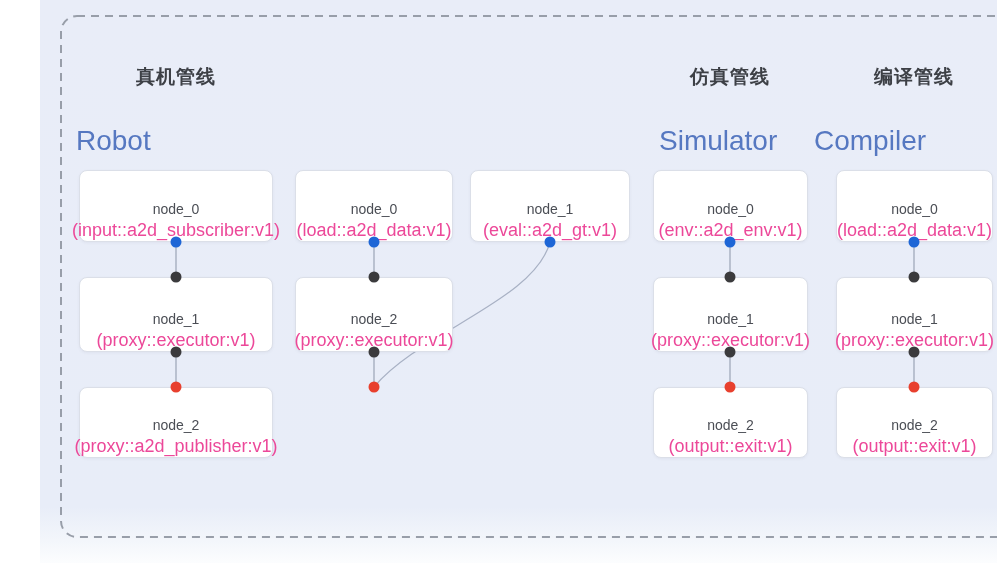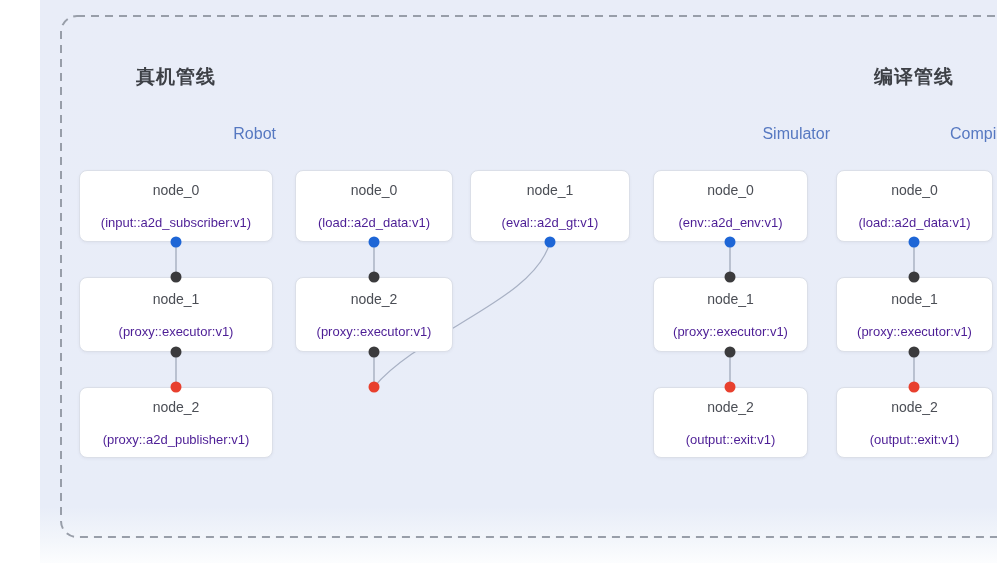--- a/index.html
+++ b/index.html
@@ -12,32 +12,32 @@
     position:relative;width:997px;height:563px;
     background:linear-gradient(180deg,#e9edf8 0%,#e8edf8 90%,#f3f6fb 96%,#fcfdfe 100%);
     margin-left:40px;
   }
   .edges-layer{position:absolute;inset:0;z-index:0;}
   .col-title-cn{
     position:absolute;width:200px;text-align:center;
     font-size:19px;font-weight:700;color:#3d4046;letter-spacing:1px;
   }
   .col-title-en{
-    position:absolute;width:200px;text-align:right;
-    font-size:16px;font-weight:400;color:#5678c1;
+    position:absolute;width:200px;text-align:left;
+    font-size:28px;font-weight:400;color:#5678c1;
   }
   .node{
     position:absolute;z-index:1;
     background:#ffffff;border:1px solid #dbdfe8;border-radius:8px;
     box-shadow:0 1px 3px rgba(60,70,110,0.06);
-    display:flex;flex-direction:column;align-items:center;justify-content:center;
-    gap:17px;box-sizing:border-box;
+    display:flex;flex-direction:column;align-items:center;justify-content:flex-end;
+    gap:3px;box-sizing:border-box;
   }
   .node-title{font-size:14px;color:#4b4e55;}
-  .node-sub{font-size:13px;color:#4c1d95;}
+  .node-sub{font-size:18px;color:#ec4899;}
   .dot{
     position:absolute;z-index:2;width:11px;height:11px;border-radius:50%;
     transform:translate(-50%,-50%);
   }
   .dot.blue{background:#1e66d6;}
   .dot.black{background:#3b3b3d;}
   .dot.red{background:#e8402e;}
 </style>
 </head>
 <body>
@@ -58,21 +58,22 @@
     <line x1="690" y1="352" x2="690" y2="387" stroke="#9aa3b6" stroke-width="1.2"></line>
 
     <line x1="874" y1="242" x2="874" y2="277" stroke="#9aa3b6" stroke-width="1.2"></line>
     <line x1="874" y1="352" x2="874" y2="387" stroke="#9aa3b6" stroke-width="1.2"></line>
   </svg>
 
   <div class="col-title-cn" style="left:36px;top:64px;">真机管线</div>
   <div class="col-title-en" style="left:36px;top:125px;">Robot</div>
 
 
-  <div class="col-title-en" style="left:590px;top:125px;">Simulator</div>
+  <div class="col-title-cn" style="left:590px;top:64px;">仿真管线</div>
+  <div class="col-title-en" style="left:619px;top:125px;">Simulator</div>
 
   <div class="col-title-cn" style="left:774px;top:64px;">编译管线</div>
   <div class="col-title-en" style="left:774px;top:125px;">Compiler</div>
 
   <div class="node" style="left:39px;top:170px;width:194px;height:72px;">
     <div class="node-title">node_0</div>
     <div class="node-sub">(input::a2d_subscriber:v1)</div>
   </div>
   <div class="node" style="left:39px;top:277px;width:194px;height:75px;">
     <div class="node-title">node_1</div>

